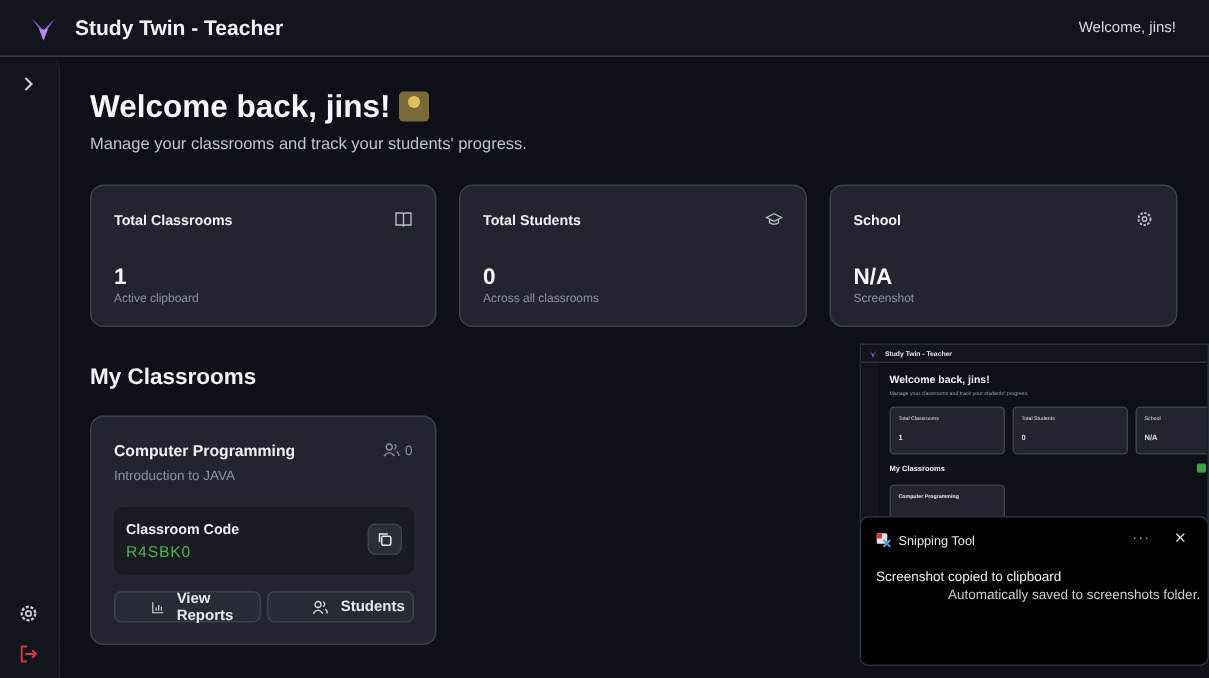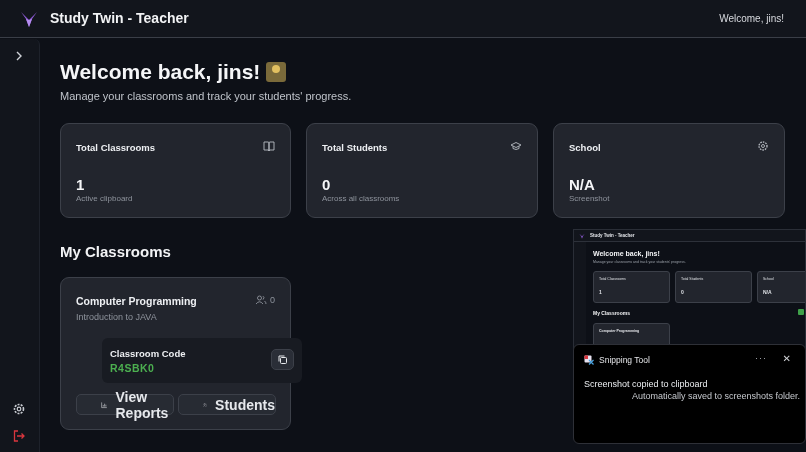--- a/index.html
+++ b/index.html
@@ -20,25 +20,25 @@
   .stat-card { position: absolute; top: 123px; height: 95px; background: #22252d; border: 1px solid #3c4049; border-radius: 9px; }
   .stat-title { position: absolute; left: 15px; top: 18px; font-size: 9.5px; font-weight: bold; color: #eef0f3; }
   .stat-icon { position: absolute; right: 15px; top: 16px; width: 12px; height: 12px; }
   .stat-value { position: absolute; left: 15px; top: 52px; font-size: 15px; font-weight: bold; color: #f5f6f8; }
   .stat-sub { position: absolute; left: 15px; top: 70px; font-size: 8px; color: #8e939c; }
   h2 { position: absolute; left: 60px; top: 243px; font-size: 15px; font-weight: bold; color: #f2f3f5; }
   .class-card { position: absolute; left: 60px; top: 277px; width: 231px; height: 153px; background: #22252d; border: 1px solid #3c4049; border-radius: 9px; }
   .class-name { position: absolute; left: 15px; top: 17px; font-size: 10.5px; font-weight: bold; color: #eef0f3; }
   .class-count { position: absolute; right: 15px; top: 17px; font-size: 9px; color: #8e939c; display: flex; align-items: center; gap: 3px; }
   .class-desc { position: absolute; left: 15px; top: 34px; font-size: 9px; color: #8e939c; }
-  .code-box { position: absolute; left: 15px; top: 60px; width: 200px; height: 45px; background: #181b22; border-radius: 6px; margin-left: 26px; }
+  .code-box { position: absolute; left: 15px; top: 60px; width: 200px; height: 45px; background: #181b22; border-radius: 6px; }
   .code-label { position: absolute; left: 8px; top: 10px; font-size: 9.5px; font-weight: bold; color: #eef0f3; }
-  .code-value { position: absolute; left: 8px; top: 24px; font-size: 10.5px; font-weight: bold; color: #4caf50; letter-spacing: 0.5px; }
+  .code-value { position: absolute; left: 8px; top: 24px; font-size: 10.5px; font-weight: normal; color: #4caf50; letter-spacing: 0.5px; }
   .copy-btn { position: absolute; right: 8px; top: 11px; width: 23px; height: 21px; background: #2a2e37; border: 1px solid #3c4049; border-radius: 5px; display: flex; align-items: center; justify-content: center; }
-  .act-btn { position: absolute; top: 116px; width: 98px; height: 21px; background: #272b33; border: 1px solid #3c4049; border-radius: 5px; display: flex; align-items: center; justify-content: center; gap: 8px; font-size: 14px; font-weight: bold; color: #e6e8ec; padding-left: 24px; }
+  .act-btn { position: absolute; top: 116px; width: 98px; height: 21px; background: #272b33; border: 1px solid #3c4049; border-radius: 5px; display: flex; align-items: center; justify-content: center; gap: 8px; font-size: 10px; font-weight: bold; color: #e6e8ec; padding-left: 24px; }
   .thumb { position: absolute; left: 573px; top: 229px; width: 233px; height: 120px; background: #0d1017; border: 1px solid #2a2e37; overflow: hidden; }
   .thumb .t-top { position: absolute; left: 0; top: 0; width: 100%; height: 12px; background: #12151c; border-bottom: 1px solid #2d313a; }
   .thumb .t-title { position: absolute; left: 16px; top: 3px; font-size: 4.5px; font-weight: bold; color: #e6e8ec; }
   .thumb .t-h1 { position: absolute; left: 19px; top: 20px; font-size: 7px; font-weight: bold; color: #f2f3f5; }
   .thumb .t-sub { position: absolute; left: 19px; top: 30px; font-size: 3.5px; color: #9aa0a8; }
   .thumb .t-card { position: absolute; top: 41px; width: 77px; height: 32px; background: #22252d; border: 1px solid #3c4049; border-radius: 3px; }
   .thumb .t-card span { position: absolute; left: 5px; font-size: 3.5px; color: #dfe2e6; }
   .thumb .t-h2 { position: absolute; left: 19px; top: 80px; font-size: 5px; font-weight: bold; color: #f2f3f5; }
   .thumb .t-green { position: absolute; right: 1px; top: 79px; width: 6px; height: 6px; background: #3fa14a; border-radius: 1px; }
   .thumb .t-class { position: absolute; left: 19px; top: 93px; width: 77px; height: 40px; background: #22252d; border: 1px solid #3c4049; border-radius: 3px; }

